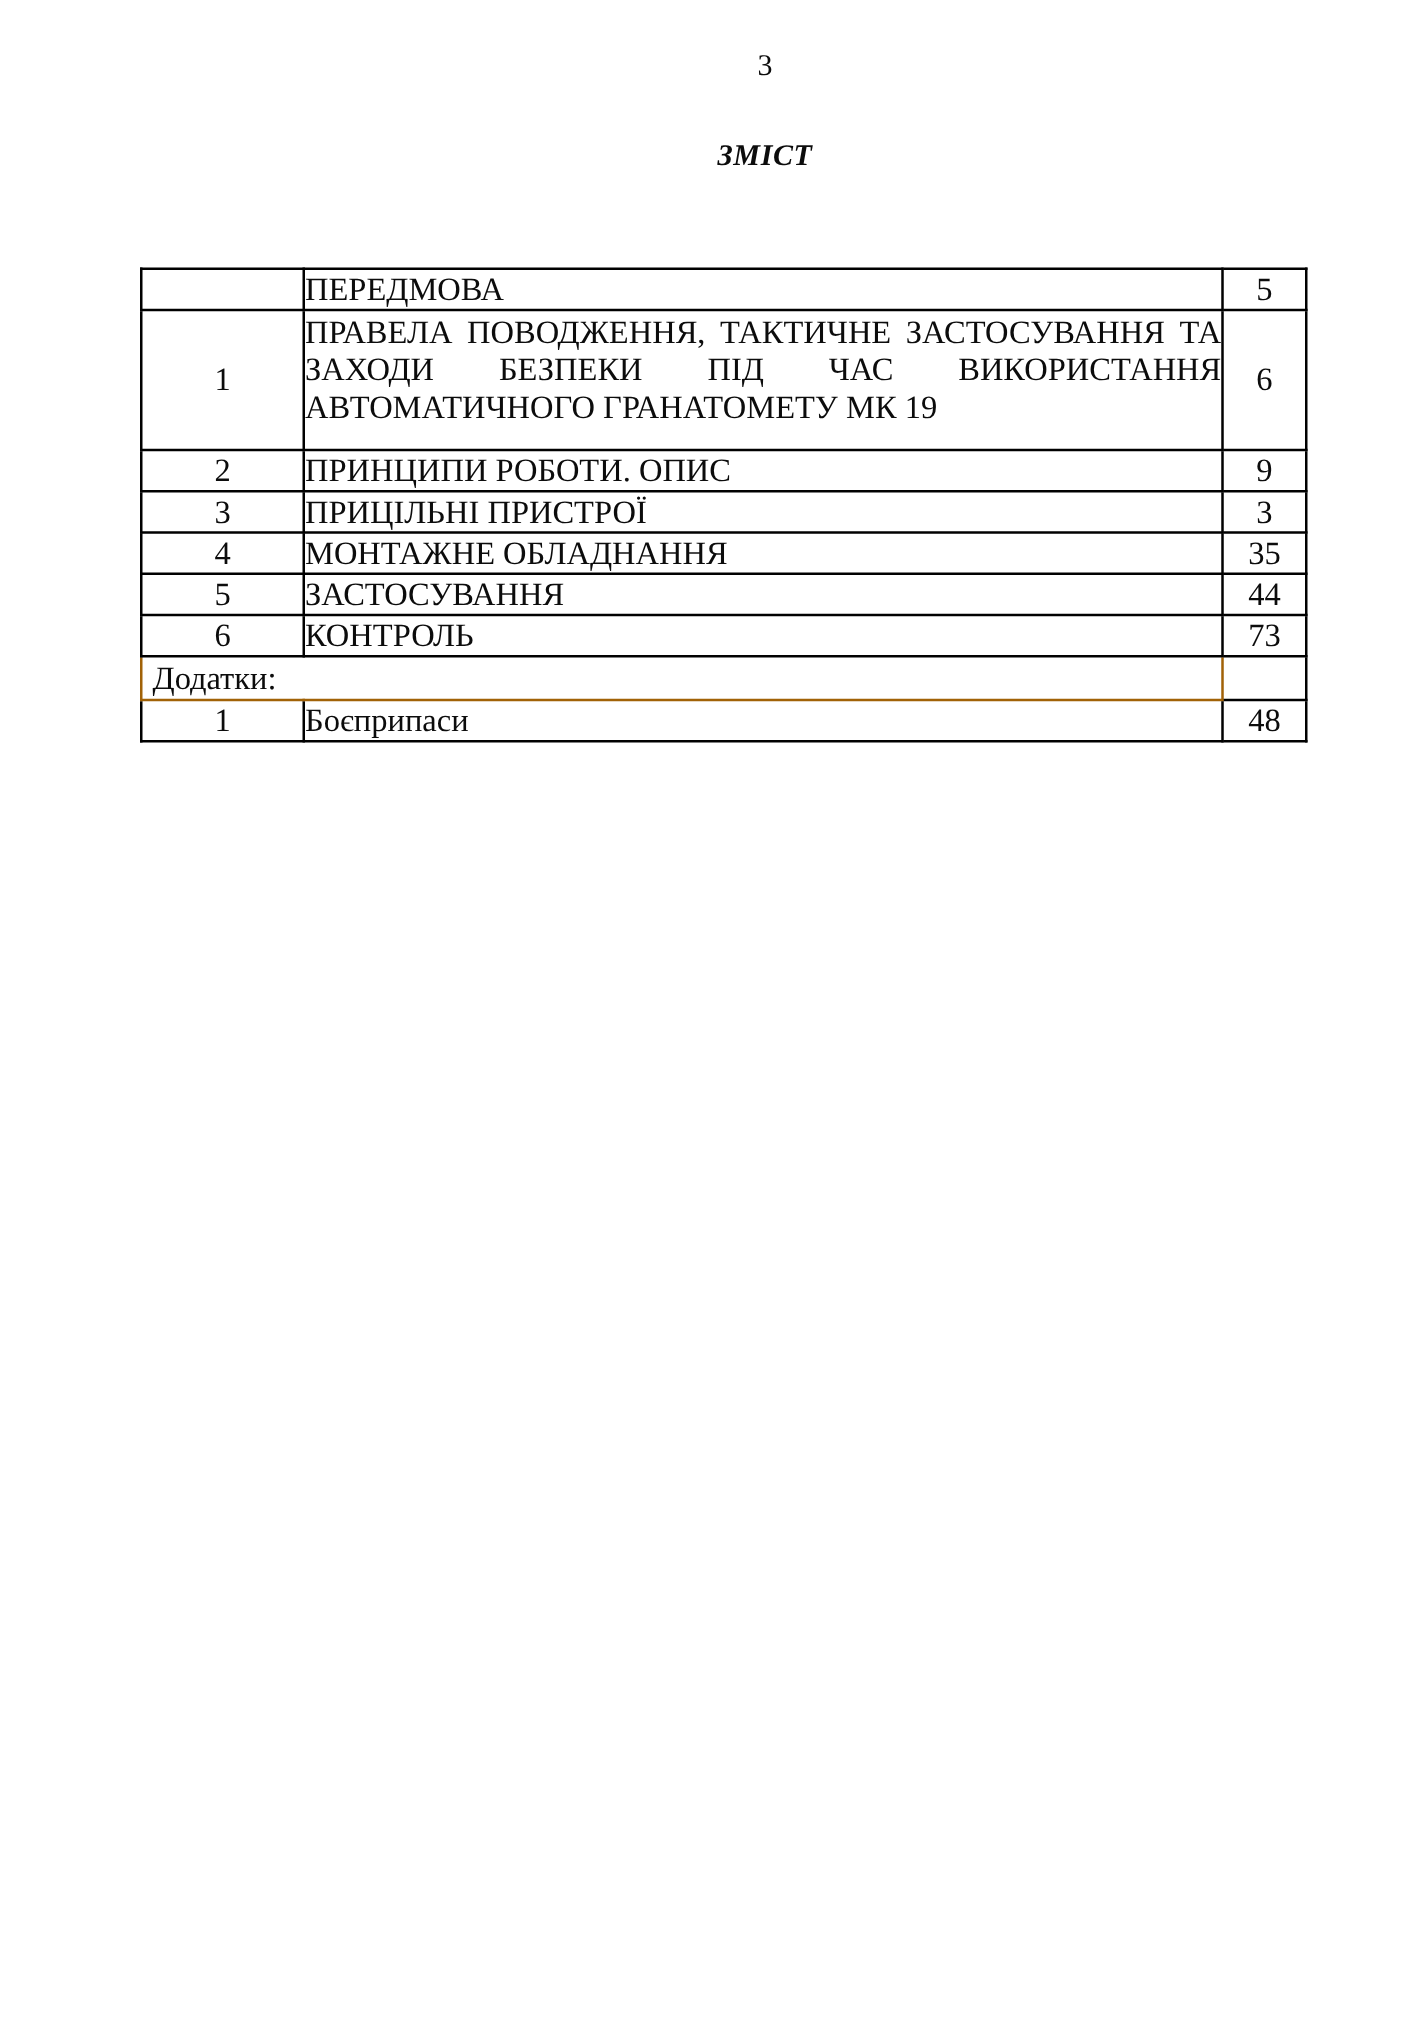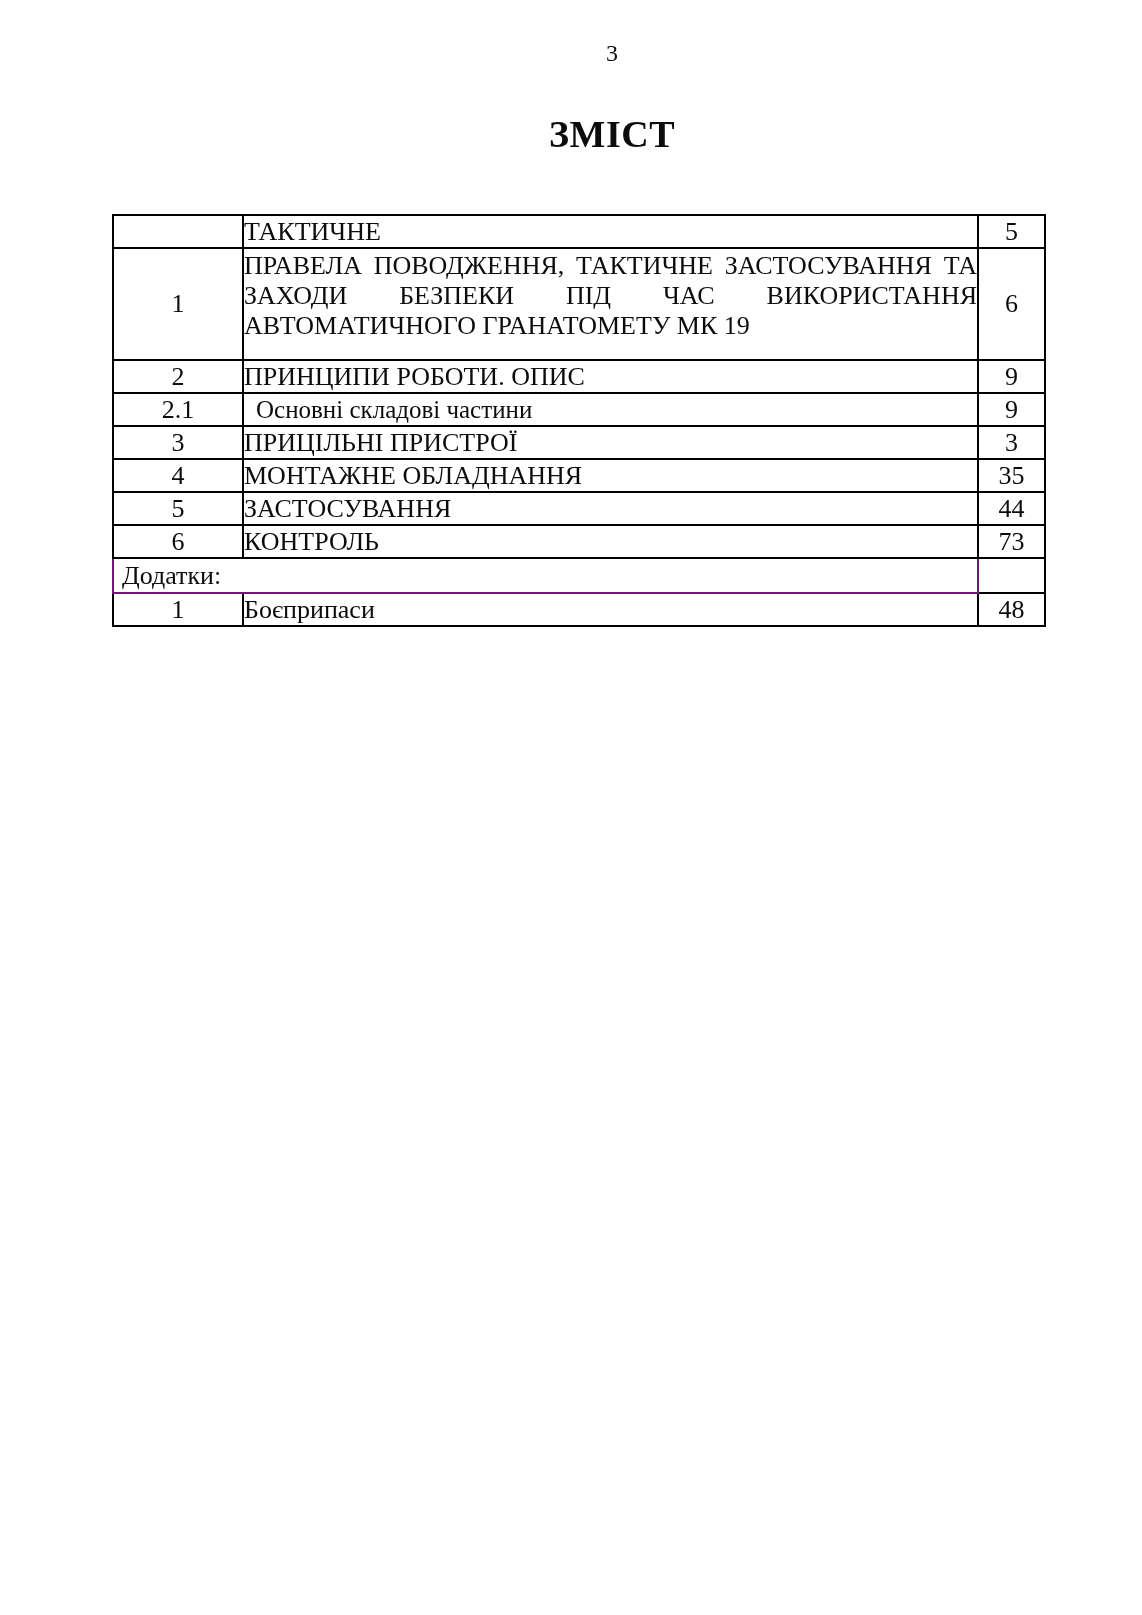--- a/index.html
+++ b/index.html
@@ -21,23 +21,24 @@
     width: 1060px;
     text-align: center;
   }
   .page-number {
     top: 40px;
     font-size: 24px;
     line-height: 26px;
   }
   .doc-title {
     top: 112px;
-    font-size: 38px;
+    font-size: 24px;
     font-weight: bold;
     letter-spacing: 0.5px;
+    font-style: italic;
   }
   table.toc {
     position: absolute;
     left: 112px;
     top: 214px;
     width: 932px;
     border-collapse: collapse;
     table-layout: fixed;
   }
   table.toc col.c-num  { width: 130px; }
@@ -70,55 +71,50 @@
   tr.tall td {
     height: 90px;
   }
   tr.small td.ttl {
     font-size: 25px;
     padding-left: 12px;
   }
   tr.span-row td.ttl-span {
     text-align: left;
     padding: 1px 8px;
-    border: 2px solid #701a75;
+    border: 2px solid #a16207;
   }
 </style>
 </head>
 <body>
 
 <div class="center-band page-number">3</div>
 
 <div class="center-band doc-title">ЗМІСТ</div>
 
 <table class="toc">
   <colgroup>
     <col class="c-num">
       <col class="c-ttl">
       <col class="c-pg">
   </colgroup>
   <tbody>
     <tr>
       <td class="num"></td>
-      <td class="ttl">ТАКТИЧНЕ</td>
+      <td class="ttl">ПЕРЕДМОВА</td>
       <td class="pg">5</td>
     </tr>
     <tr class="tall">
       <td class="num">1</td>
       <td class="ttl">ПРАВЕЛА ПОВОДЖЕННЯ, ТАКТИЧНЕ ЗАСТОСУВАННЯ ТА ЗАХОДИ БЕЗПЕКИ ПІД ЧАС ВИКОРИСТАННЯ АВТОМАТИЧНОГО ГРАНАТОМЕТУ МК 19</td>
       <td class="pg">6</td>
     </tr>
     <tr>
       <td class="num">2</td>
       <td class="ttl">ПРИНЦИПИ РОБОТИ. ОПИС</td>
-      <td class="pg">9</td>
-    </tr>
-    <tr class="small">
-      <td class="num">2.1</td>
-      <td class="ttl">Основні складові частини</td>
       <td class="pg">9</td>
     </tr>
     <tr>
       <td class="num">3</td>
       <td class="ttl">ПРИЦІЛЬНІ ПРИСТРОЇ</td>
       <td class="pg">3</td>
     </tr>
     <tr>
       <td class="num">4</td>
       <td class="ttl">МОНТАЖНЕ ОБЛАДНАННЯ</td>

